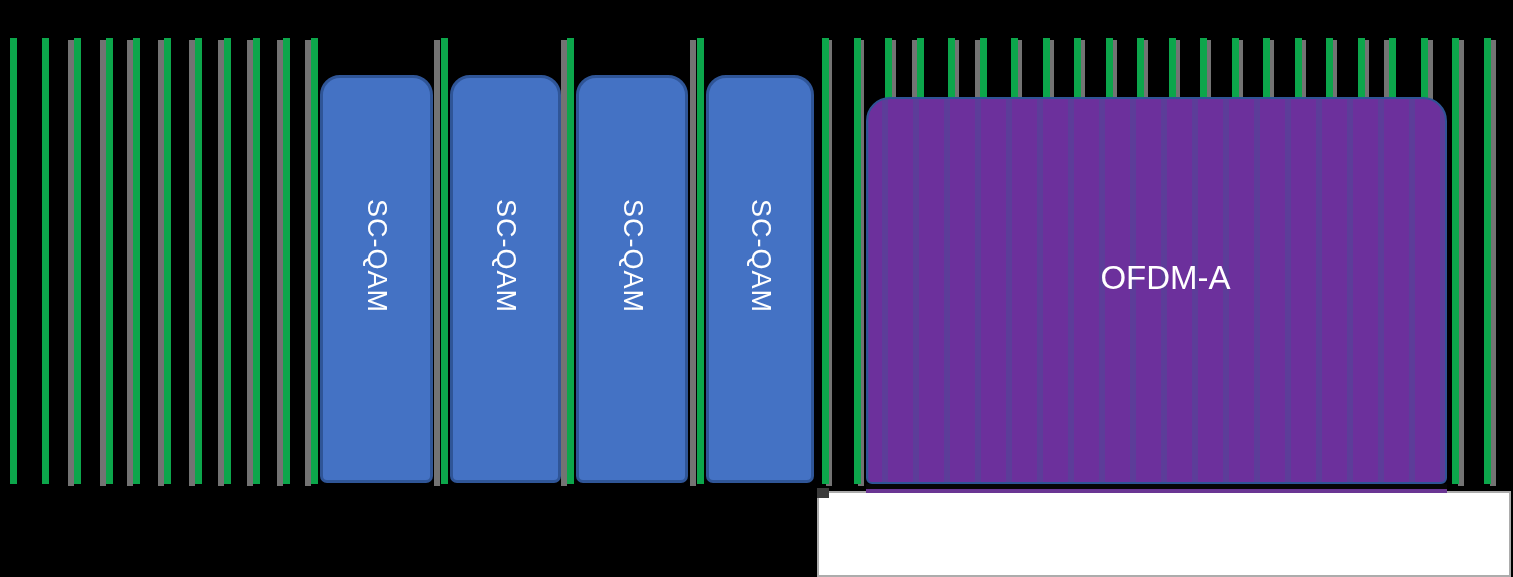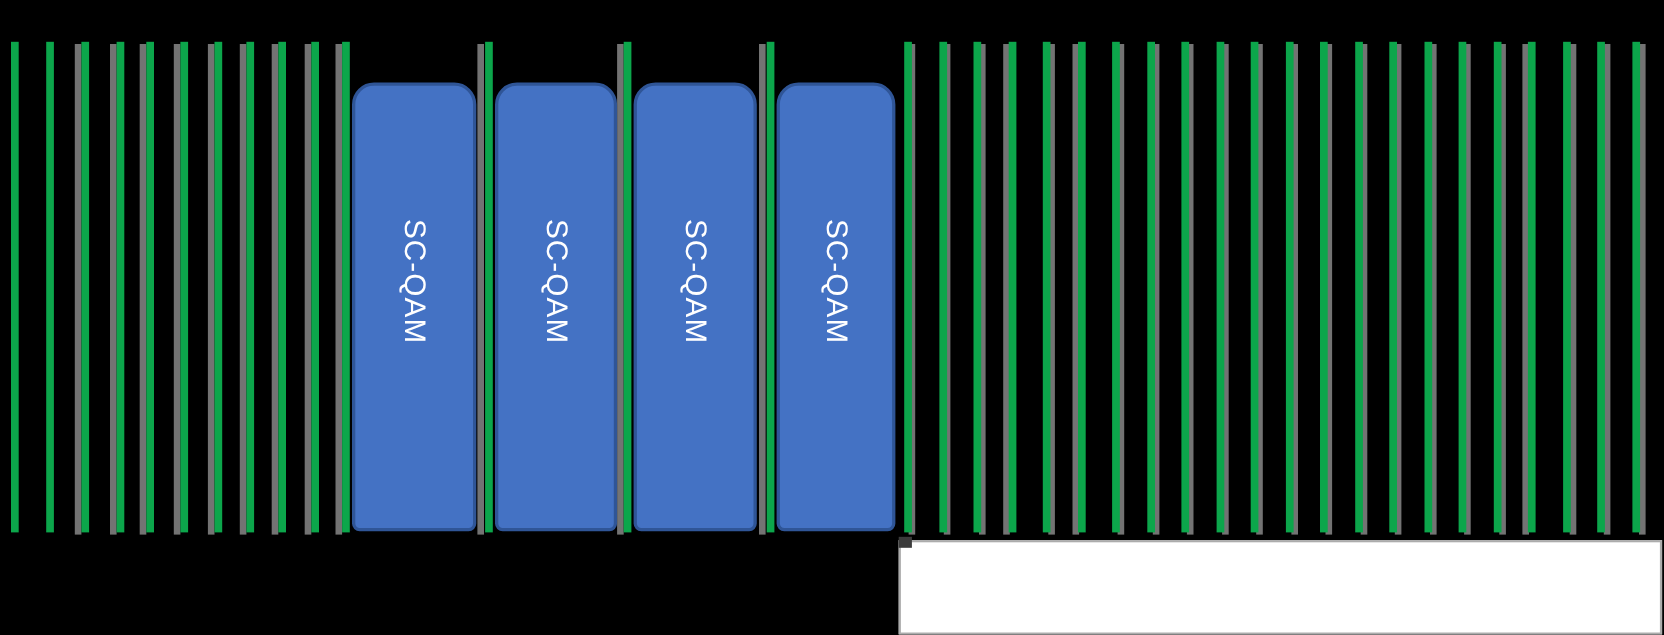--- a/index.html
+++ b/index.html
@@ -102,17 +102,24 @@
   <div class="scqam" style="left: 450px; top: 75px; width: 111px; height: 408px; background: rgb(68, 114, 196); border-color: rgb(47, 85, 151); color: rgb(255, 255, 255);">
     <span class="vlabel">SC-QAM</span>
   </div>
   <div class="scqam" style="left: 576px; top: 75px; width: 112px; height: 408px; background: rgb(68, 114, 196); border-color: rgb(47, 85, 151); color: rgb(255, 255, 255);">
     <span class="vlabel">SC-QAM</span>
   </div>
   <div class="scqam" style="left: 706px; top: 75px; width: 108px; height: 408px; background: rgb(68, 114, 196); border-color: rgb(47, 85, 151); color: rgb(255, 255, 255);">
     <span class="vlabel">SC-QAM</span>
   </div>
 
+  <div id="ofdm" style="left: 866px; top: 97px; width: 581px;">
+    <div id="ofdm-body" style="height: 387px; background: repeating-linear-gradient(to right, rgb(92, 61, 153) 0px, rgb(92, 61, 153) 6px, rgb(108, 48, 156) 6px, rgb(108, 48, 156) 31px) 14px; border-color: rgb(47, 84, 150); color: rgb(255, 255, 255);">
+      <span id="ofdm-label">OFDM-A</span>
+    </div>
+    <div id="ofdm-shadow" style="height: 5px; background: rgb(6, 6, 6);"></div>
+    <div id="ofdm-underline" style="height: 4px; background: rgb(106, 53, 147);"></div>
+  </div>
 
   <div id="panel" style="left: 817px; top: 491px; width: 694px; height: 86px; background: rgb(255, 255, 255); border-color: rgb(172, 172, 172);">
     <div id="panel-corner" style="background: rgb(59, 59, 59);"></div>
   </div>
 </div>
 
 </body></html>

